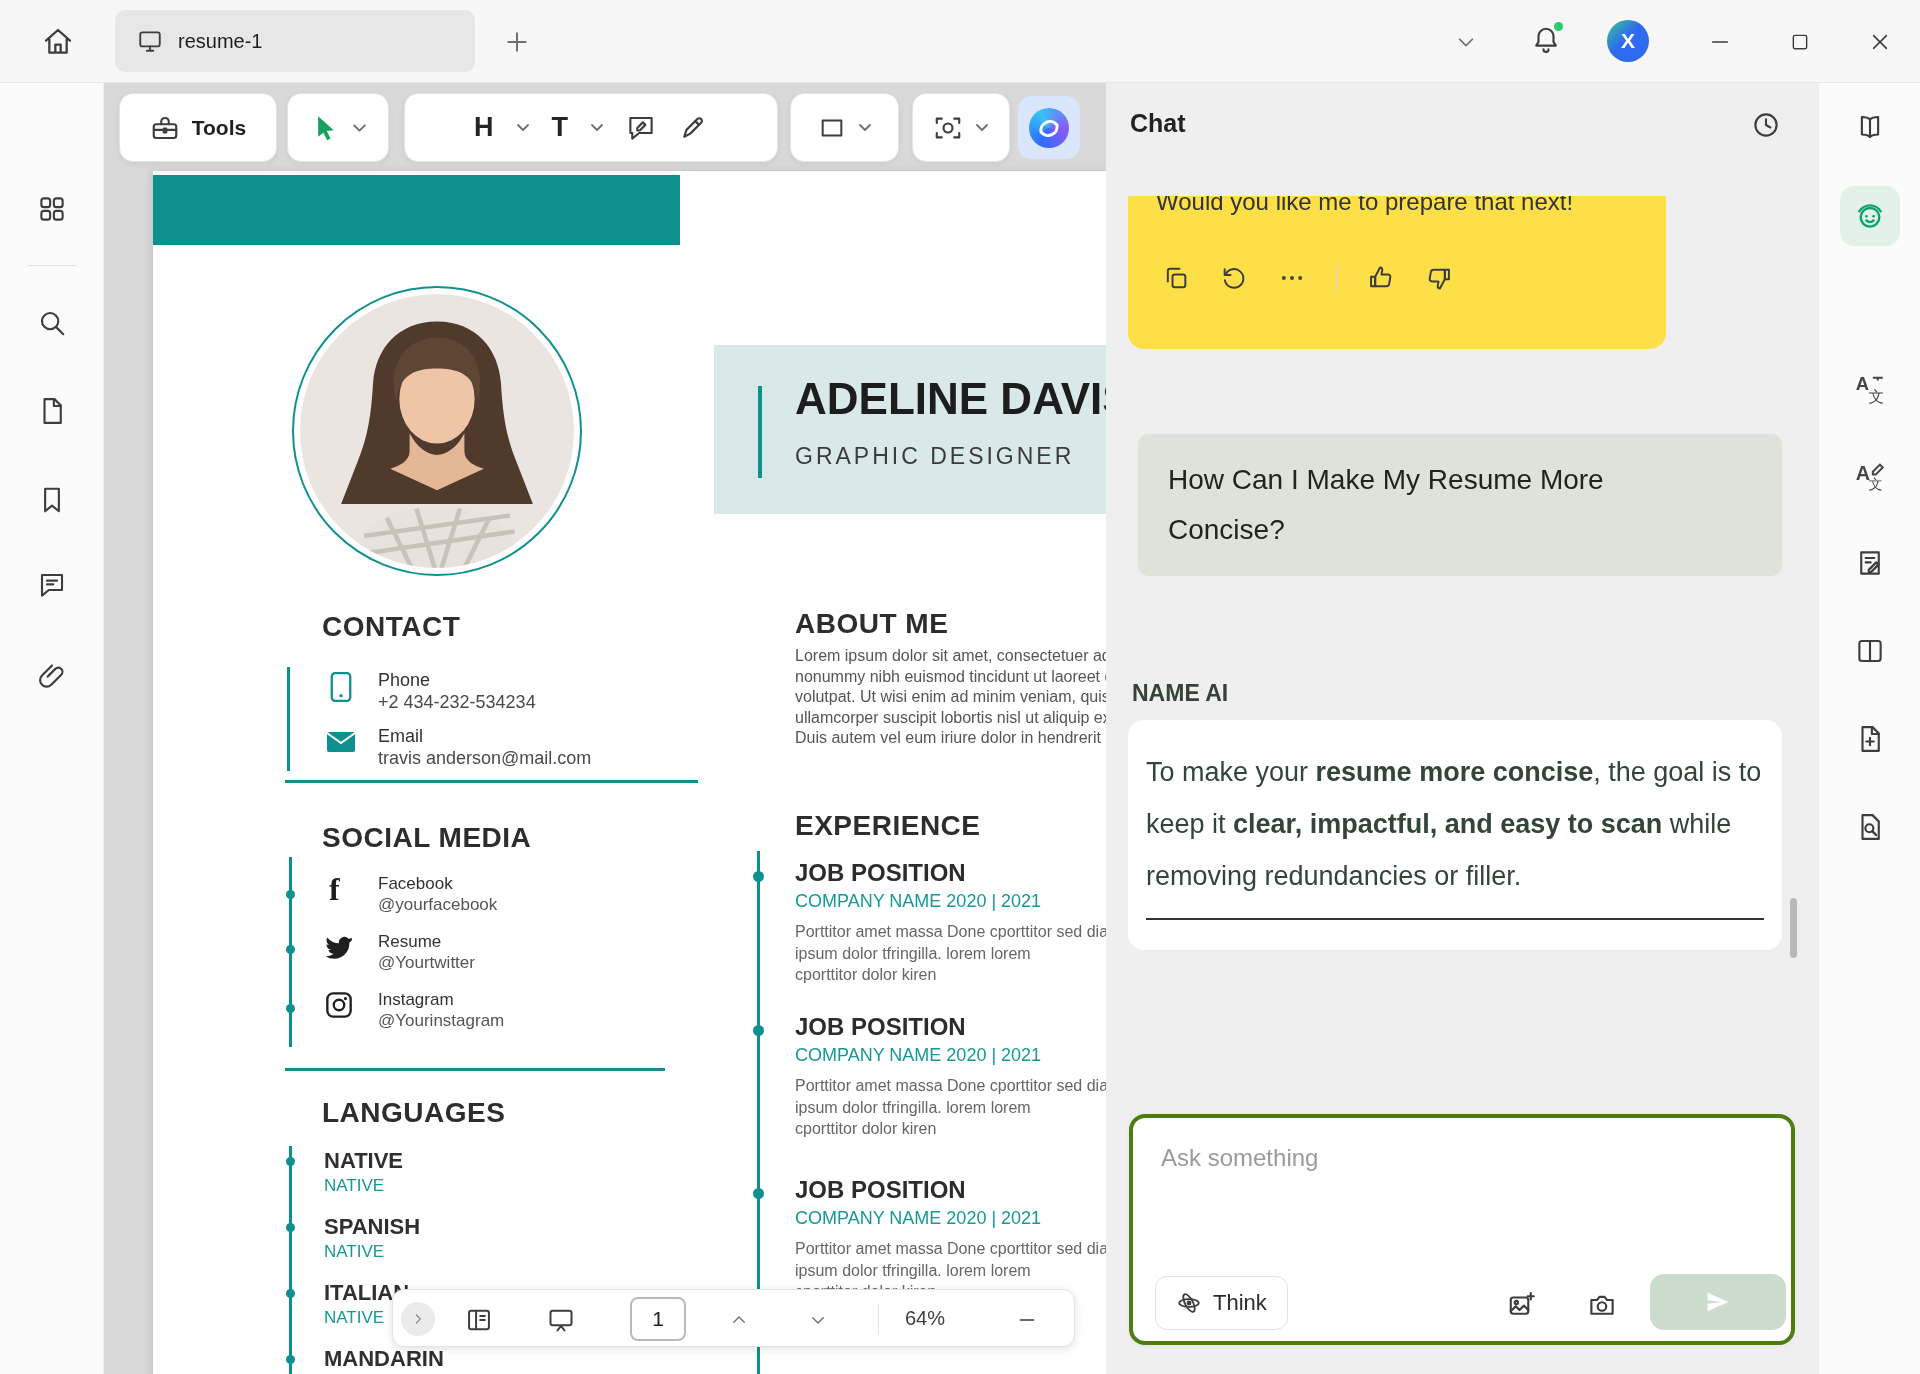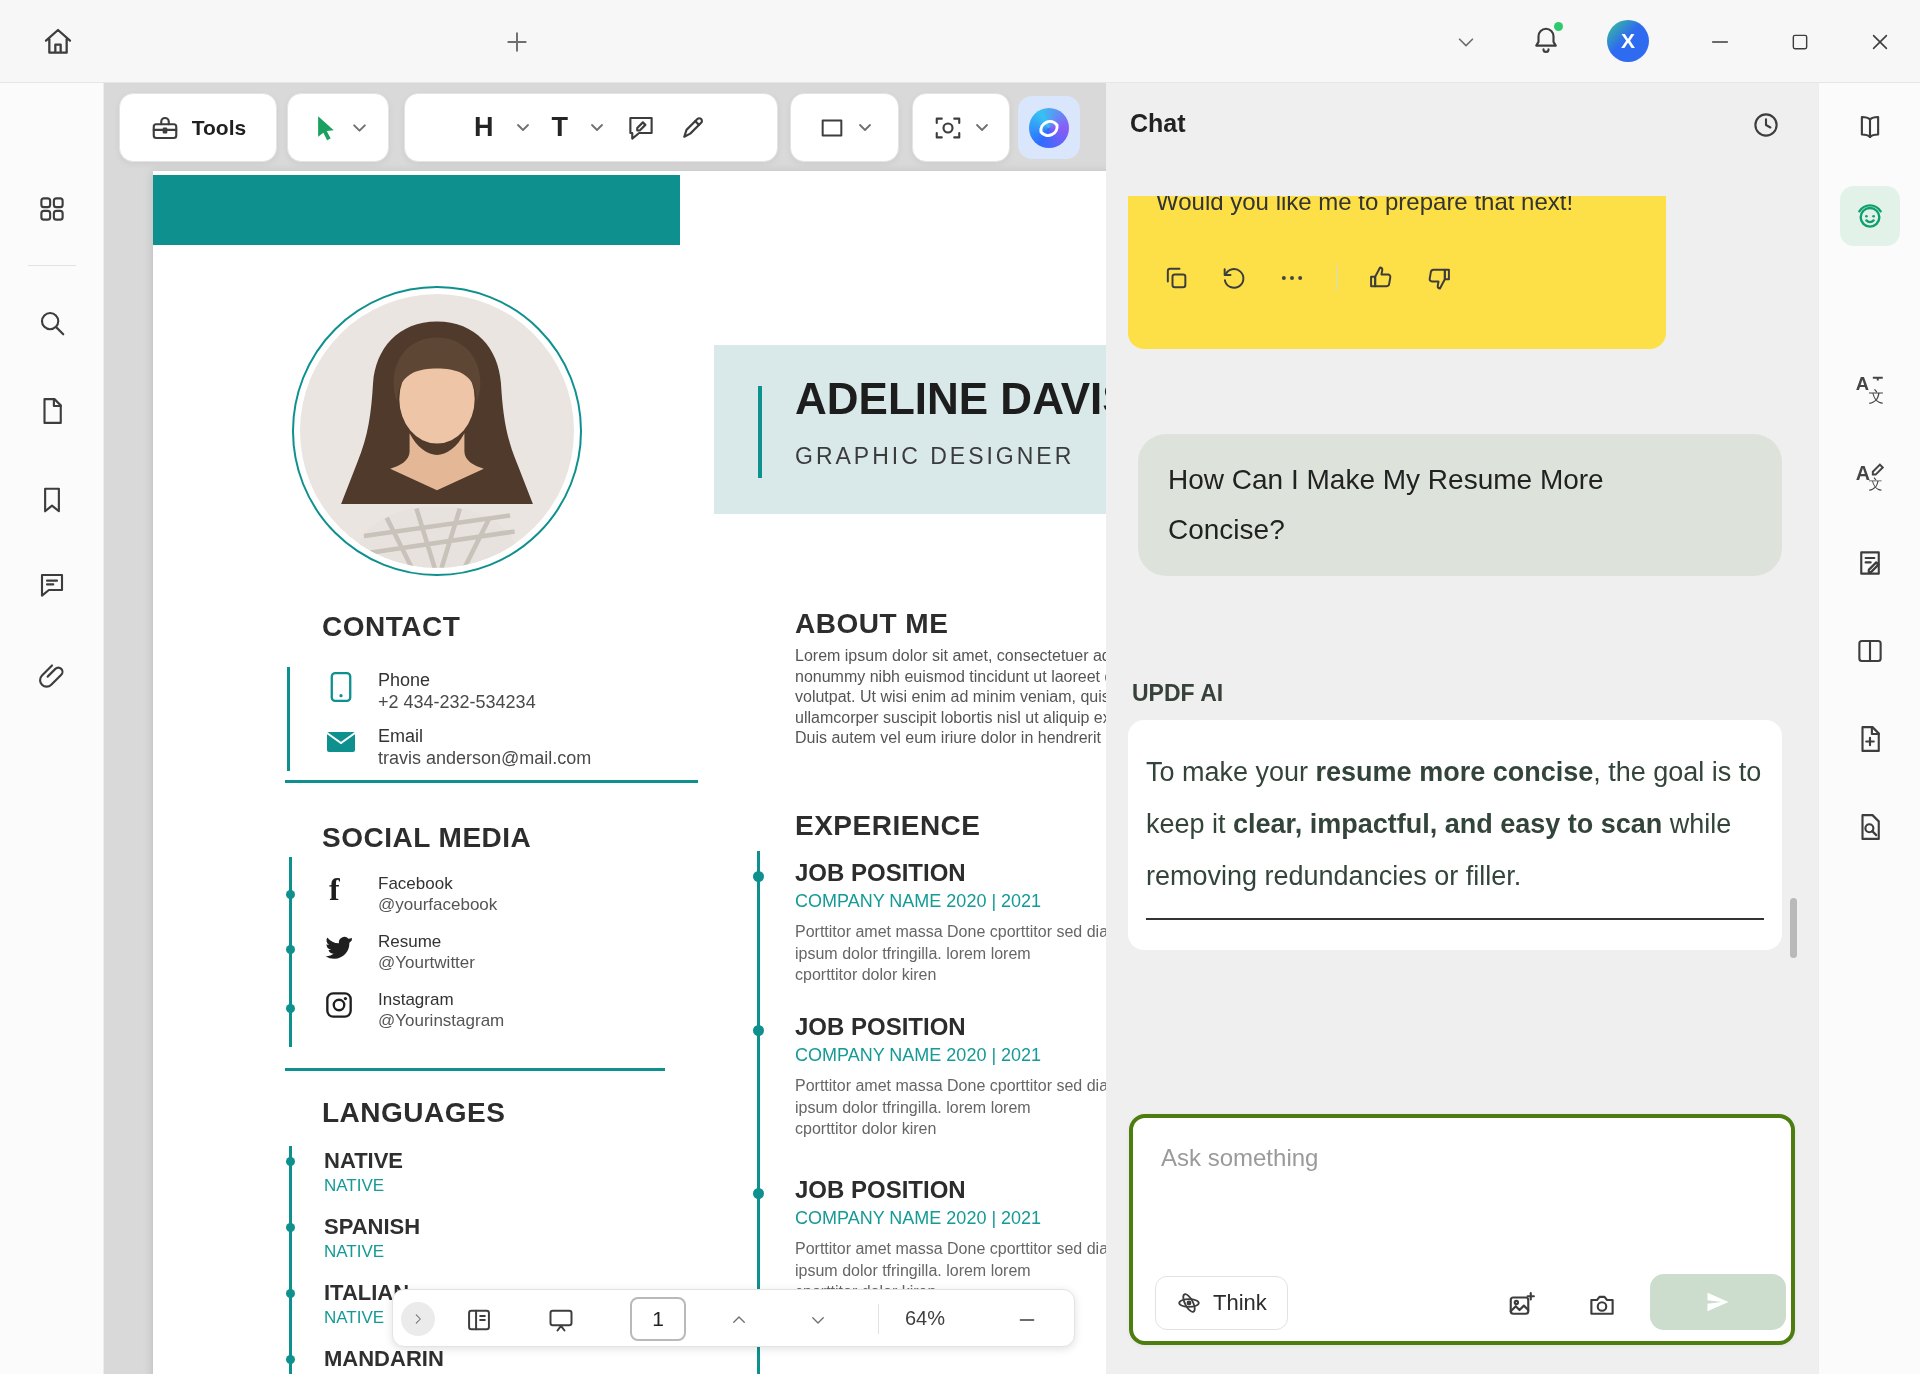--- a/index.html
+++ b/index.html
@@ -20,20 +20,27 @@
   input::placeholder{color:#9a9a9a}
 </style>
 </head>
 <body>
 
 <header class="abs" style="left:0;top:0;width:1920px;height:83px;background:#f7f7f7;border-bottom:1px solid #e6e6e6;z-index:40">
   <div class="abs icbtn" style="left:36px;top:20px;width:44px;height:44px">
     <svg class="ic" width="32" height="32" viewBox="0 0 24 24">
         <path d="M3 11 12 3l9 8M5.5 9.5V20h13V9.5M10 20v-6h4v6"></path>
       </svg>
+  </div>
+  <div class="abs" style="left:115px;top:10px;width:360px;height:62px;background:#e7e7e7;border-radius:10px;display:flex;align-items:center;padding:0 22px;gap:15px;cursor:pointer">
+    <svg class="ic" width="26" height="26" viewBox="0 0 24 24">
+        <rect x="3" y="4" width="18" height="13" rx="2"></rect>
+        <path d="M9 21h6M12 17v4"></path>
+      </svg>
+    <span style="font-size:20px;color:#1e1e1e">resume-1</span>
   </div>
   <div class="abs icbtn" style="left:495px;top:20px;width:44px;height:44px">
     <svg class="chev" width="26" height="26" viewBox="0 0 24 24">
         <path d="M12 4v16M4 12h16"></path>
       </svg>
   </div>
   <div class="abs icbtn" style="left:1444px;top:20px;width:44px;height:44px">
     <svg class="chev" width="22" height="22" viewBox="0 0 24 24">
         <path d="M5 9l7 7 7-7"></path>
       </svg>
@@ -387,25 +394,25 @@
             <svg class="ic" width="28" height="28" viewBox="0 0 24 24">
               <g transform="rotate(180 12 12)">
                 <path d="M7 11l4.2-8c1.2 0 2.1 1 1.9 2.2L12.4 9H18a2 2 0 0 1 2 2.3l-1 5.8a2.4 2.4 0 0 1-2.4 2H7z"></path>
                 <path d="M7 11v8H3.5v-8z"></path>
               </g>
             </svg>
           </span>
       </div>
     </div>
 
-    <div class="abs" style="left:14px;top:238px;width:644px;height:142px;background:#dde3da;border-radius:28px;padding:21px 30px">
+    <div class="abs" style="left:14px;top:238px;width:644px;height:142px;background:#dde3da;border-radius:10px;padding:21px 30px">
       <div style="font-size:28px;line-height:50px;color:#222;max-width:490px">How Can I Make My Resume More Concise?</div>
     </div>
 
-    <div class="abs" style="left:8px;top:484px;font-size:23px;font-weight:bold;color:#37423a">UPDF AI</div>
+    <div class="abs" style="left:8px;top:484px;font-size:23px;font-weight:bold;color:#37423a">NAME AI</div>
 
     <div class="abs" style="left:4px;top:524px;width:654px;background:#fff;border-radius:16px;padding:26px 18px 30px">
       <p style="font-size:27px;line-height:52px;color:#33443b"><span>To make your </span><strong>resume more concise</strong><span>, the goal is to keep it </span><strong>clear, impactful, and easy to scan</strong><span> while removing redundancies or filler.</span></p>
       <div style="margin-top:16px;border-top:2.5px solid #333"></div>
     </div>
   </div>
 
   <div class="abs" style="left:684px;top:815px;width:7px;height:60px;border-radius:4px;background:#b9b9b9"></div>
 
   <div class="abs" style="left:23px;top:1031px;width:666px;height:231px;background:#fff;border-radius:16px;border:4px solid #4d7c0f;box-shadow:0 1px 4px rgba(0,0,0,.05)">

